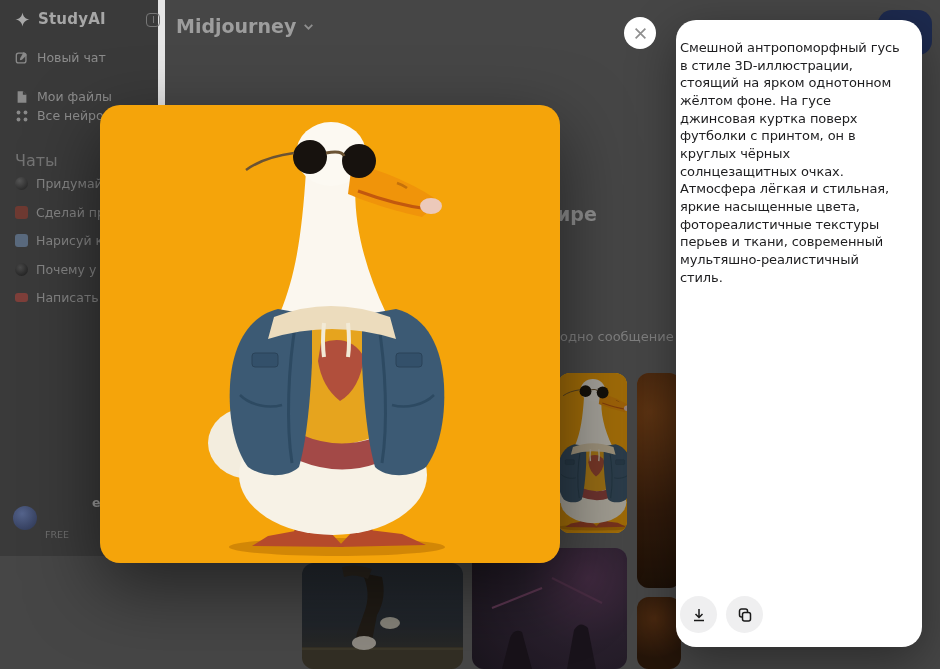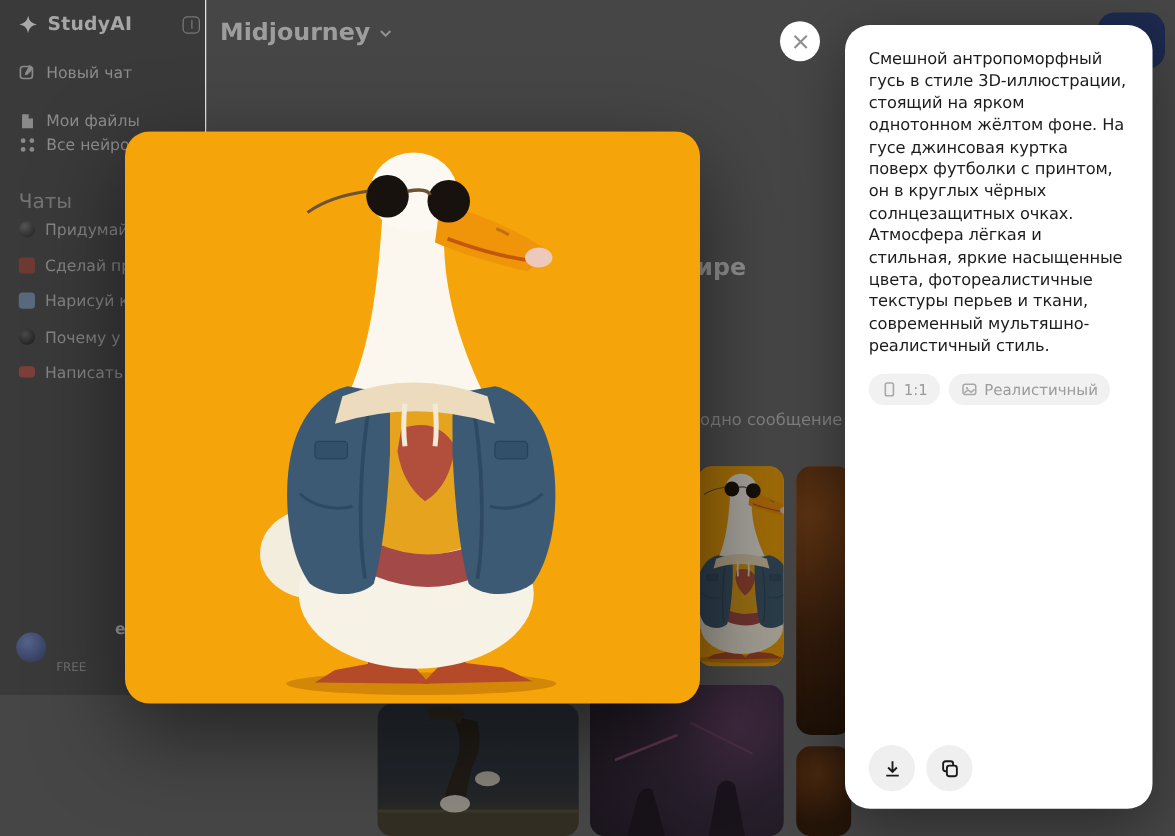--- a/index.html
+++ b/index.html
@@ -1,20 +1,20 @@
 <!DOCTYPE html>
 <html><head>
 <meta charset="utf-8">
 <style>
   * { margin:0; padding:0; box-sizing:border-box; }
   html,body { width:940px; height:669px; overflow:hidden; }
   body { font-family:"DejaVu Sans","Liberation Sans",sans-serif; background:#464646; position:relative; }
 
   
-  .sidebar { position:absolute; left:0; top:0; width:165px; height:556px; background:#3a3a3a; border-right:1px solid #e5e5e5; z-index:1; }
+  .sidebar { position:absolute; left:0; top:0; width:165px; height:556px; background:#3a3a3a; border-right:7px solid #e5e5e5; z-index:1; }
   .logo-row { position:absolute; left:14px; top:10px; display:flex; align-items:center; gap:7px; }
   .logo-mark { width:17px; height:17px; color:#a9a9a9; }
   .logo-text { font-size:15px; font-weight:700; color:#a6a6a6; letter-spacing:.2px; }
   .collapse-btn { position:absolute; left:146px; top:13px; width:14px; height:14px; border:1.4px solid #777; border-radius:4px; }
   .collapse-btn::after { content:""; position:absolute; left:3px; top:2px; width:3px; height:7px; border-right:1.3px solid #777; }
 
   .nav-item { position:absolute; left:15px; display:flex; align-items:center; gap:8px; color:#8c8c8c; font-size:12.5px; }
   .nav-icon { width:14px; height:14px; color:#8a8a8a; flex:0 0 auto; }
   .section-label { position:absolute; left:15px; top:151px; font-size:16px; color:#747474; }
 
@@ -49,21 +49,21 @@
   .t-fire2 { left:637px; top:597px; width:44px; height:72px; background:radial-gradient(circle at 40% 30%, #6e3a16, #331a0c 70%); }
 
   
   .viewer-image { position:absolute; left:100px; top:105px; width:460px; height:458px; border-radius:20px; overflow:hidden; z-index:5; box-shadow:0 24px 70px rgba(0,0,0,.5); }
   .close-btn { position:absolute; left:624px; top:17px; width:32px; height:32px; border-radius:50%; background:#fff; z-index:6; display:flex; align-items:center; justify-content:center; color:#8f8f8f; }
   .close-btn svg { width:13px; height:13px; }
 
   .navy-btn { position:absolute; left:878px; top:10px; width:54px; height:45px; border-radius:14px; background:#1d2a4f; z-index:4; }
 
   
-  .panel { position:absolute; left:676px; top:20px; width:246px; height:627px; background:#ffffff; border-radius:20px; z-index:5; box-shadow:0 14px 48px rgba(0,0,0,.38); display:flex; flex-direction:column; padding:19px 19px 14px 19px; }
+  .panel { position:absolute; left:676px; top:20px; width:246px; height:627px; background:#ffffff; border-radius:20px; z-index:5; box-shadow:0 14px 48px rgba(0,0,0,.38); display:flex; flex-direction:column; padding:19px 19px 14px 4px; }
   .prompt-text { font-size:13px; line-height:1.36; color:#1d1d1f; letter-spacing:-.1px; }
   .badge-row { display:flex; gap:7px; margin-top:13px; }
   .badge { display:flex; align-items:center; gap:5px; height:25px; padding:0 10px; background:#f1f1f2; border-radius:14px; font-size:12px; color:#9b9b9b; }
   .badge svg { width:13px; height:13px; color:#a8a8a8; }
   .panel-spacer { flex:1; }
   .action-row { display:flex; align-items:center; gap:9px; }
   .regen-btn { display:flex; align-items:center; gap:8px; height:37px; padding:0 17px; background:#efeff0; border-radius:19px; font-size:13.5px; font-weight:500; color:#141414; }
   .regen-btn svg { width:16px; height:16px; color:#1a1a1a; }
   .icon-btn { width:37px; height:37px; border-radius:50%; background:#efeff0; display:flex; align-items:center; justify-content:center; color:#1a1a1a; }
   .icon-btn svg { width:16px; height:16px; }
@@ -235,36 +235,20 @@
   <svg viewBox="0 0 12 12" fill="none" stroke="currentColor" stroke-width="1.6">
       <path d="M1.5 1.5 L10.5 10.5 M10.5 1.5 L1.5 10.5"></path>
     </svg>
 </div>
 
 <div class="navy-btn"></div>
 
 <div class="panel">
   <div class="prompt-text">Смешной антропоморфный гусь в стиле 3D-иллюстрации, стоящий на ярком однотонном жёлтом фоне. На гусе джинсовая куртка поверх футболки с принтом, он в круглых чёрных солнцезащитных очках. Атмосфера лёгкая и стильная, яркие насыщенные цвета, фотореалистичные текстуры перьев и ткани, современный мультяшно-реалистичный стиль.</div>
 
-  <div class="badge-row">
-    <div class="badge">
-      <svg viewBox="0 0 14 14" fill="none" stroke="currentColor" stroke-width="1.4">
-          <rect x="3.5" y="1.5" width="7" height="11" rx="1.6"></rect>
-        </svg>
-      <span>1:1</span>
-    </div>
-    <div class="badge">
-      <svg viewBox="0 0 14 14" fill="none" stroke="currentColor" stroke-width="1.3">
-          <rect x="1.5" y="2.5" width="11" height="9" rx="2"></rect>
-          <circle cx="5" cy="6" r="1" fill="currentColor" stroke="none"></circle>
-          <path d="M2.5 10 L6 7.5 L8.5 9.5 L11.5 7"></path>
-        </svg>
-      <span>Реалистичный</span>
-    </div>
-  </div>
 
   <div class="panel-spacer"></div>
 
   <div class="action-row">
     <button class="icon-btn" style="border:none;cursor:pointer">
       <svg viewBox="0 0 16 16" fill="none" stroke="currentColor" stroke-width="1.5">
           <path d="M8 2 v8 M4.5 7 L8 10.5 L11.5 7"></path>
           <path d="M3 13.5 h10"></path>
         </svg>
     </button>

